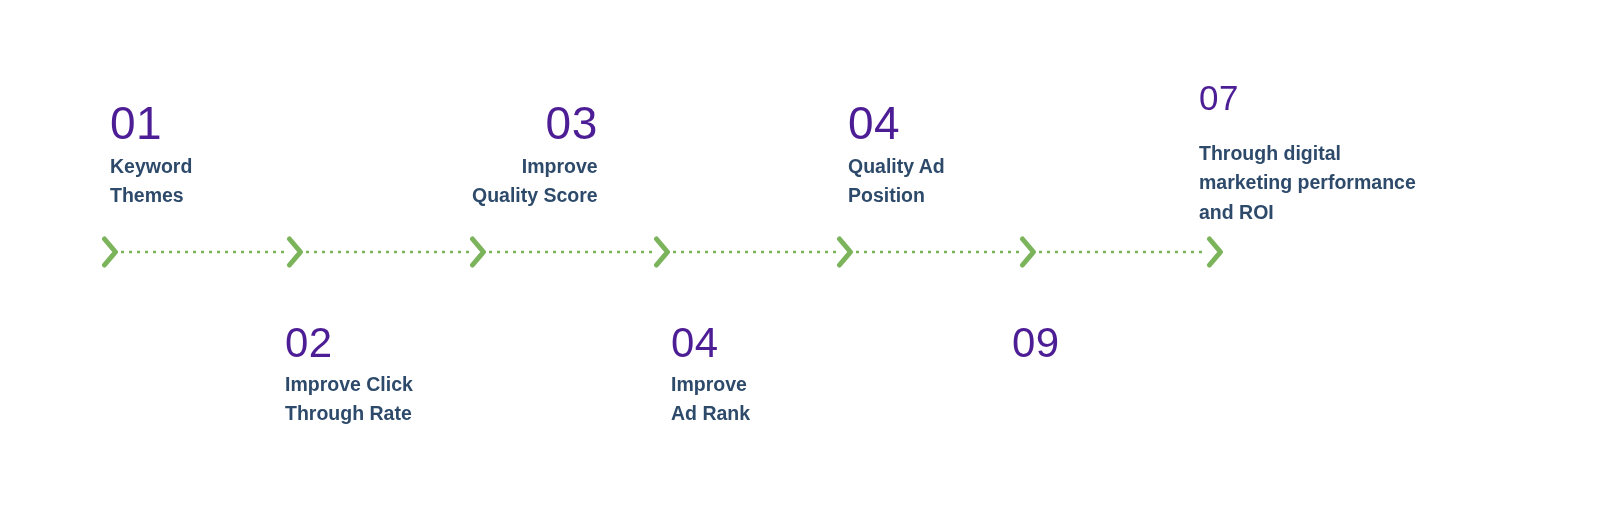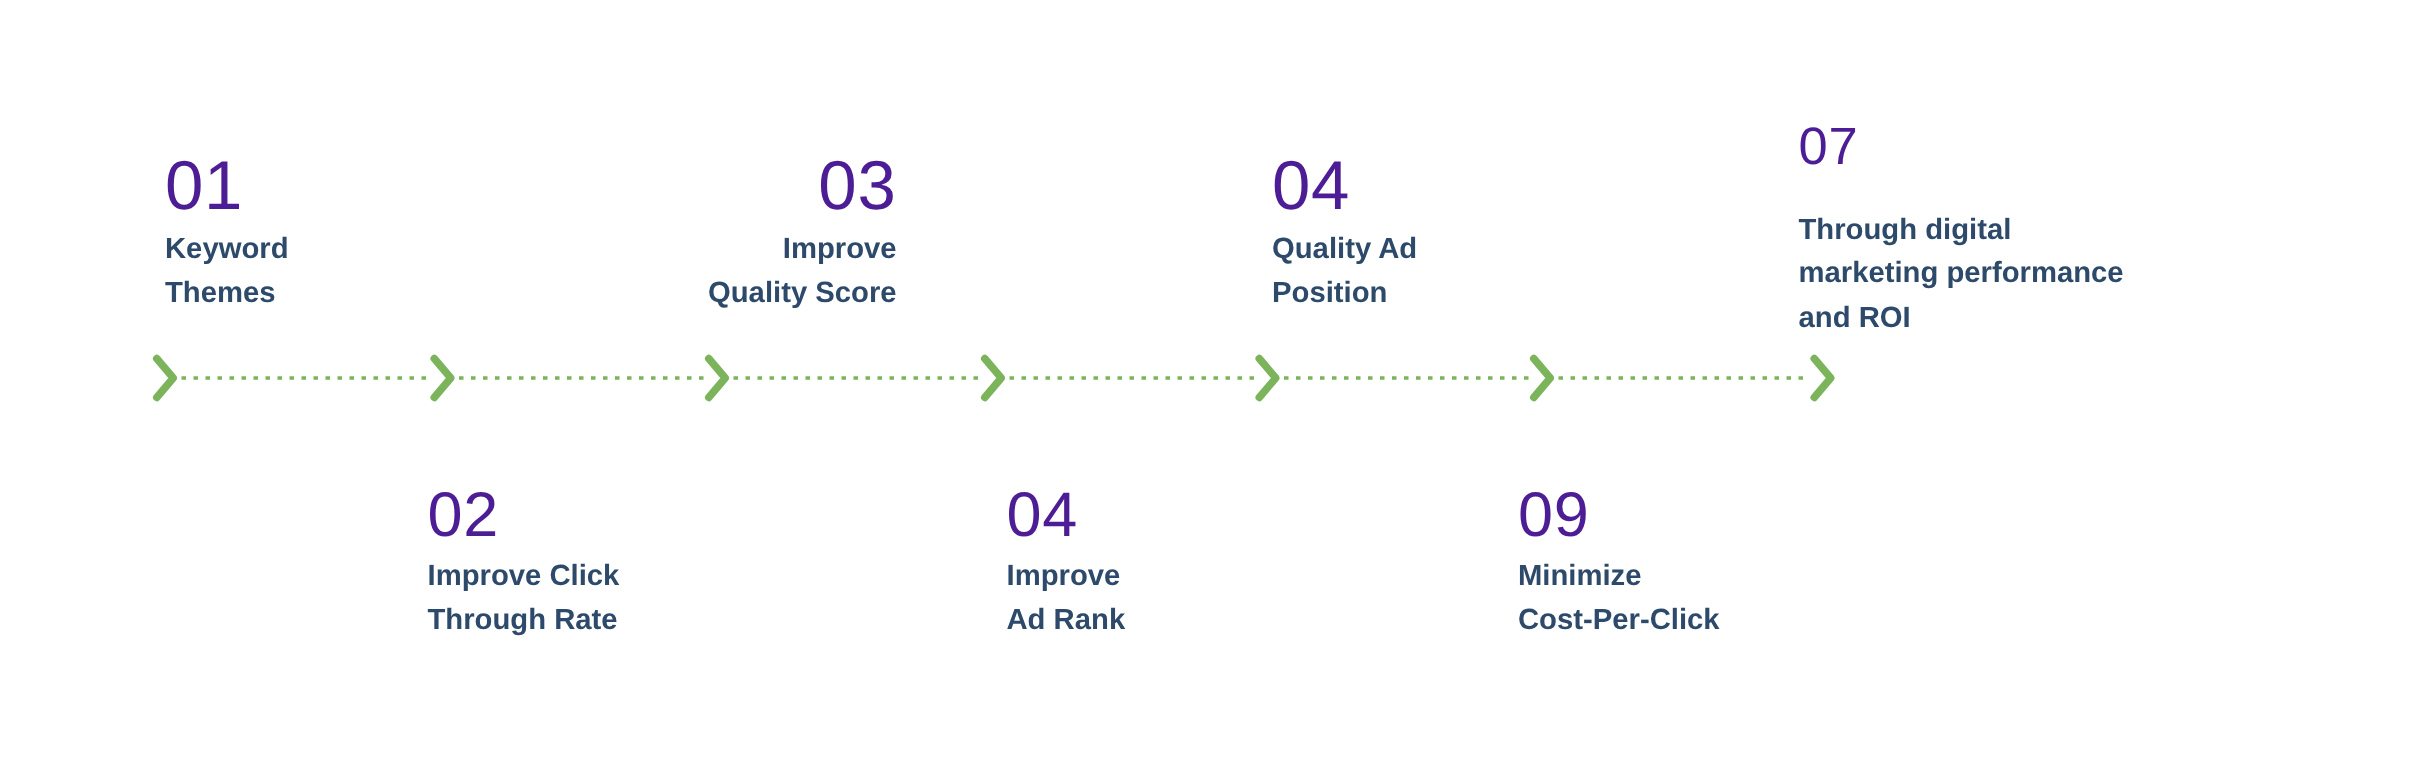--- a/index.html
+++ b/index.html
@@ -118,22 +118,20 @@
         <span class="step-label">Improve
 Ad Rank</span>
       </div>
       <div class="step top step-05" style="left: 848px; top: 100px;">
         <span class="step-number">04</span>
         <span class="step-label">Quality Ad
 Position</span>
       </div>
       <div class="step bottom step-06" style="left: 1012px; top: 322px;">
         <span class="step-number">09</span>
-        <span class="step-label">Minimize
-Cost-Per-Click</span>
       </div>
       <div class="step top step-07" style="left: 1199px; top: 80px;">
         <span class="step-number">07</span>
         <span class="step-label">Through digital
 marketing performance
 and ROI</span>
       </div>
     </div>
 
 </div>

